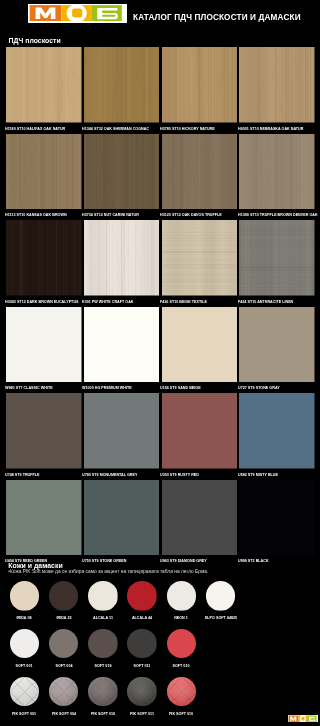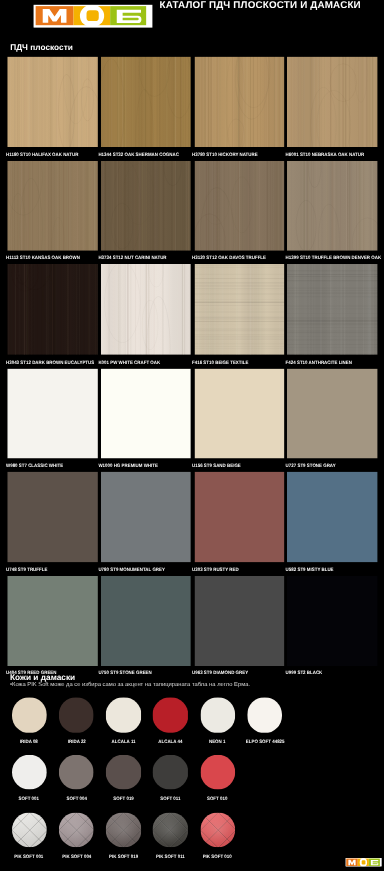--- a/index.html
+++ b/index.html
@@ -7,21 +7,21 @@
   body{width:320px;height:726px;overflow:hidden;
        font-family:"Liberation Sans","DejaVu Sans",sans-serif;color:#fff;
        -webkit-font-smoothing:antialiased;}
   .page{position:relative;width:320px;height:726px;background:#000;overflow:hidden;}
 
   
   .header{position:absolute;left:0;top:0;width:320px;height:30px;background:#000;}
   .logo{position:absolute;left:28.4px;top:4.1px;width:98.6px;height:18.6px;background:#fff;
         overflow:hidden;}
   .logo svg{display:block;}
-  .title{position:absolute;left:133px;top:0;font-size:8.2px;font-weight:bold;
+  .title{position:absolute;left:133px;top:13px;font-size:8.2px;font-weight:bold;
          letter-spacing:.15px;white-space:nowrap;line-height:9px;}
 
   
   .sect-title{position:absolute;font-size:6.9px;font-weight:bold;letter-spacing:.02px;
               line-height:7px;white-space:nowrap;}
   .sect-note{position:absolute;font-size:4.85px;letter-spacing:0;color:#d8d8d8;
              line-height:5px;white-space:nowrap;}
 
   
   #grid{position:absolute;left:0;top:0;width:320px;height:726px;}

